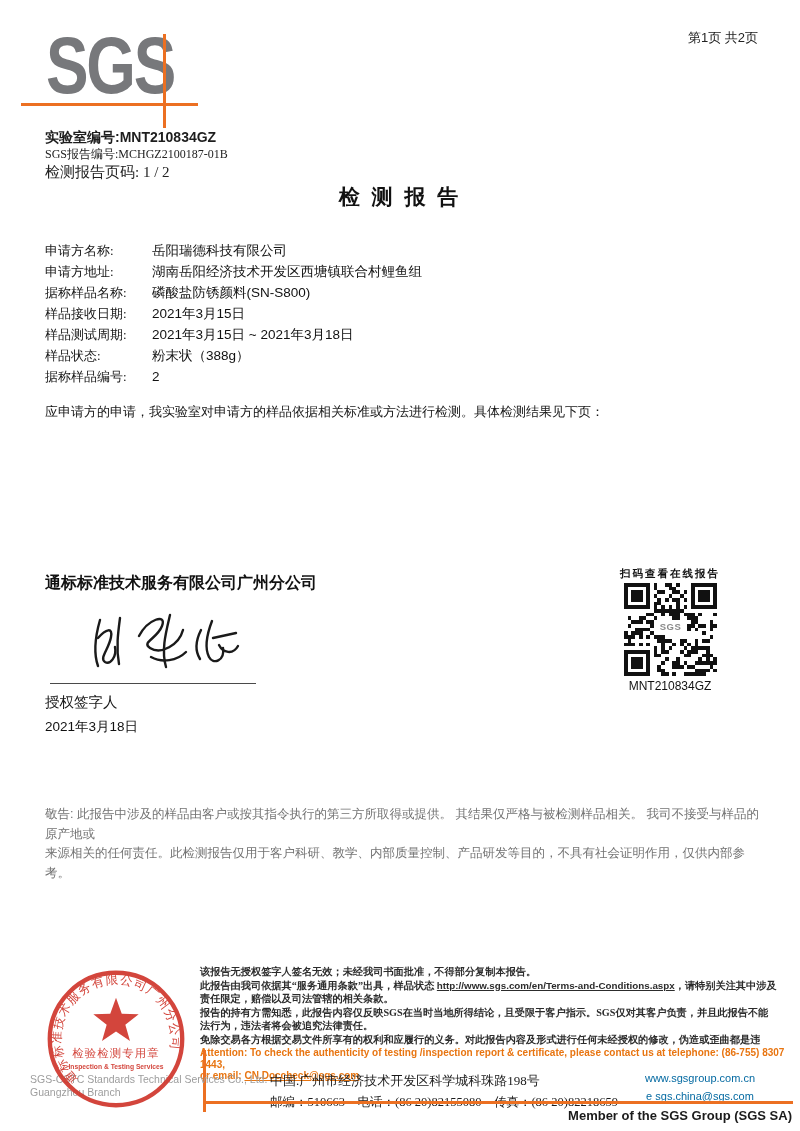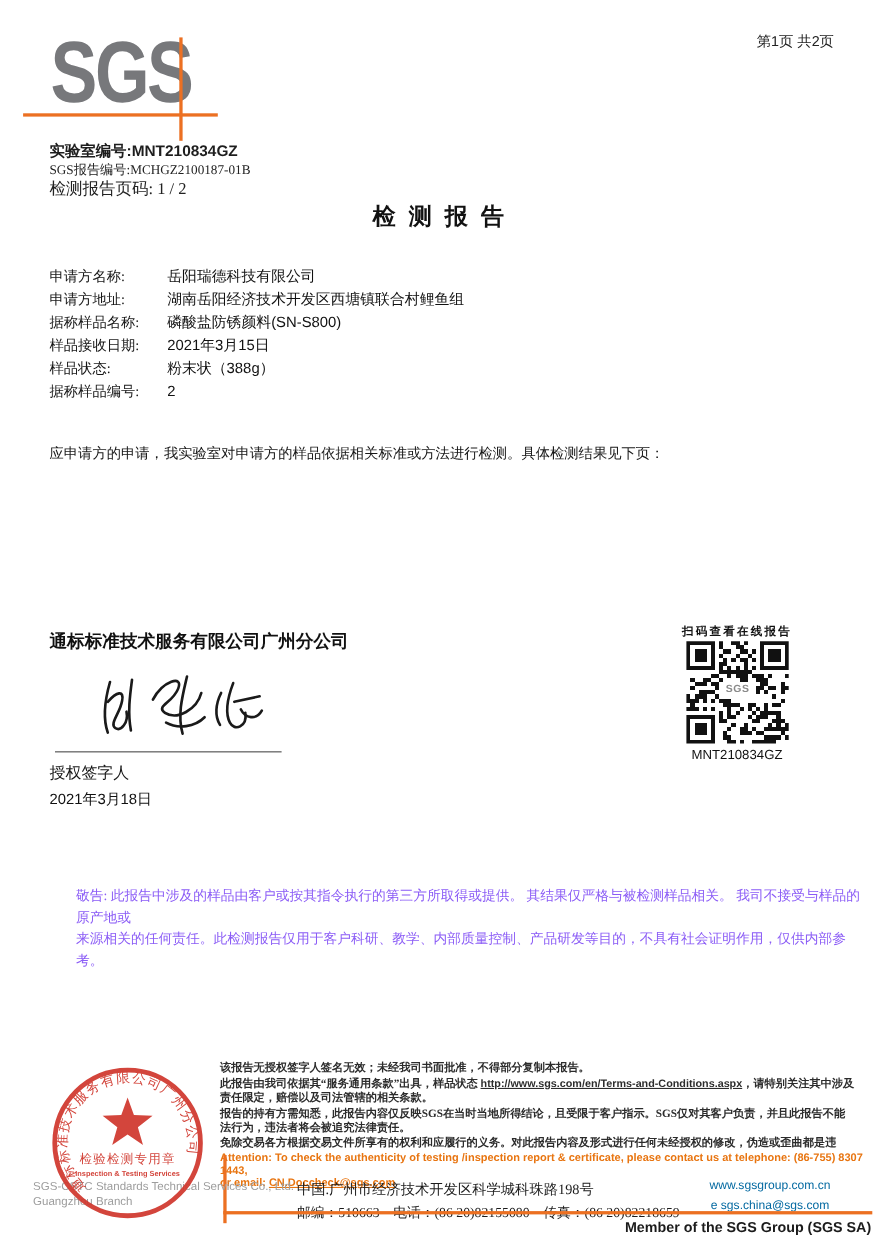--- a/index.html
+++ b/index.html
@@ -40,21 +40,21 @@
   
   .qr-caption{position:absolute;left:620px;top:567px;width:100px;text-align:center;font-size:10.5px;
     letter-spacing:2px;color:#111;font-weight:600;}
   .qr-wrap{position:absolute;left:624px;top:583px;width:93px;height:93px;}
   .qr-wrap svg{width:100%;height:100%;display:block;}
   .qr-center{position:absolute;left:0;top:38px;width:93px;text-align:center;font-size:9.5px;
     font-weight:bold;color:#8a8a8a;letter-spacing:.5px;}
   .qr-code-text{position:absolute;left:620px;top:679px;width:100px;text-align:center;font-size:12px;color:#111;}
   
   .notice{position:absolute;left:45px;top:805px;width:724px;font-size:12.5px;line-height:19.5px;
-    font-family:Liberation Serif, serif;color:#8b5cf6;margin-left:24px;}
+    font-family:Liberation Sans, sans-serif;color:#737373;}
   
   .stamp-under{position:absolute;left:30px;top:1073px;width:240px;font-size:10.5px;line-height:13px;
     color:#9d9d9d;z-index:1;}
   .stamp{position:absolute;left:40px;top:963px;width:152px;height:152px;z-index:2;opacity:.93;}
   .terms{position:absolute;left:200px;top:965px;width:596px;font-size:10.2px;line-height:13.5px;
     font-weight:600;color:#2c2c2c;font-family:"Liberation Serif","DejaVu Serif",serif;}
   .terms .url{text-decoration:underline;font-family:"Liberation Sans",sans-serif;font-size:9.8px;}
   .attention{position:absolute;left:200px;top:1047px;width:600px;font-size:10px;line-height:11.5px;
     font-weight:bold;color:#e87511;}
   .attention .email{text-decoration:underline;}
@@ -85,20 +85,21 @@
     <div class="l3">检测报告页码: 1 / 2</div>
   </div>
 
   <div class="doc-title">检 测 报 告</div>
 
   <div class="fields">
     <div class="frow"><span class="flabel">申请方名称:</span><span class="fvalue">岳阳瑞德科技有限公司</span></div>
     <div class="frow"><span class="flabel">申请方地址:</span><span class="fvalue">湖南岳阳经济技术开发区西塘镇联合村鲤鱼组</span></div>
     <div class="frow"><span class="flabel">据称样品名称:</span><span class="fvalue">磷酸盐防锈颜料(SN-S800)</span></div>
     <div class="frow"><span class="flabel">样品接收日期:</span><span class="fvalue">2021年3月15日</span></div>
+    <div class="frow"><span class="flabel">样品测试周期:</span><span class="fvalue">2021年3月15日 ~ 2021年3月18日</span></div>
     <div class="frow"><span class="flabel">样品状态:</span><span class="fvalue">粉末状（388g）</span></div>
     <div class="frow"><span class="flabel">据称样品编号:</span><span class="fvalue">2</span></div>
   </div>
 
   <div class="statement">应申请方的申请，我实验室对申请方的样品依据相关标准或方法进行检测。具体检测结果见下页：</div>
 
   <div class="company">通标标准技术服务有限公司广州分公司</div>
 
   <svg class="signature" viewBox="0 0 175 78">
     <g fill="none" stroke="#1a1a1a" stroke-width="2.4" stroke-linecap="round" stroke-linejoin="round">

